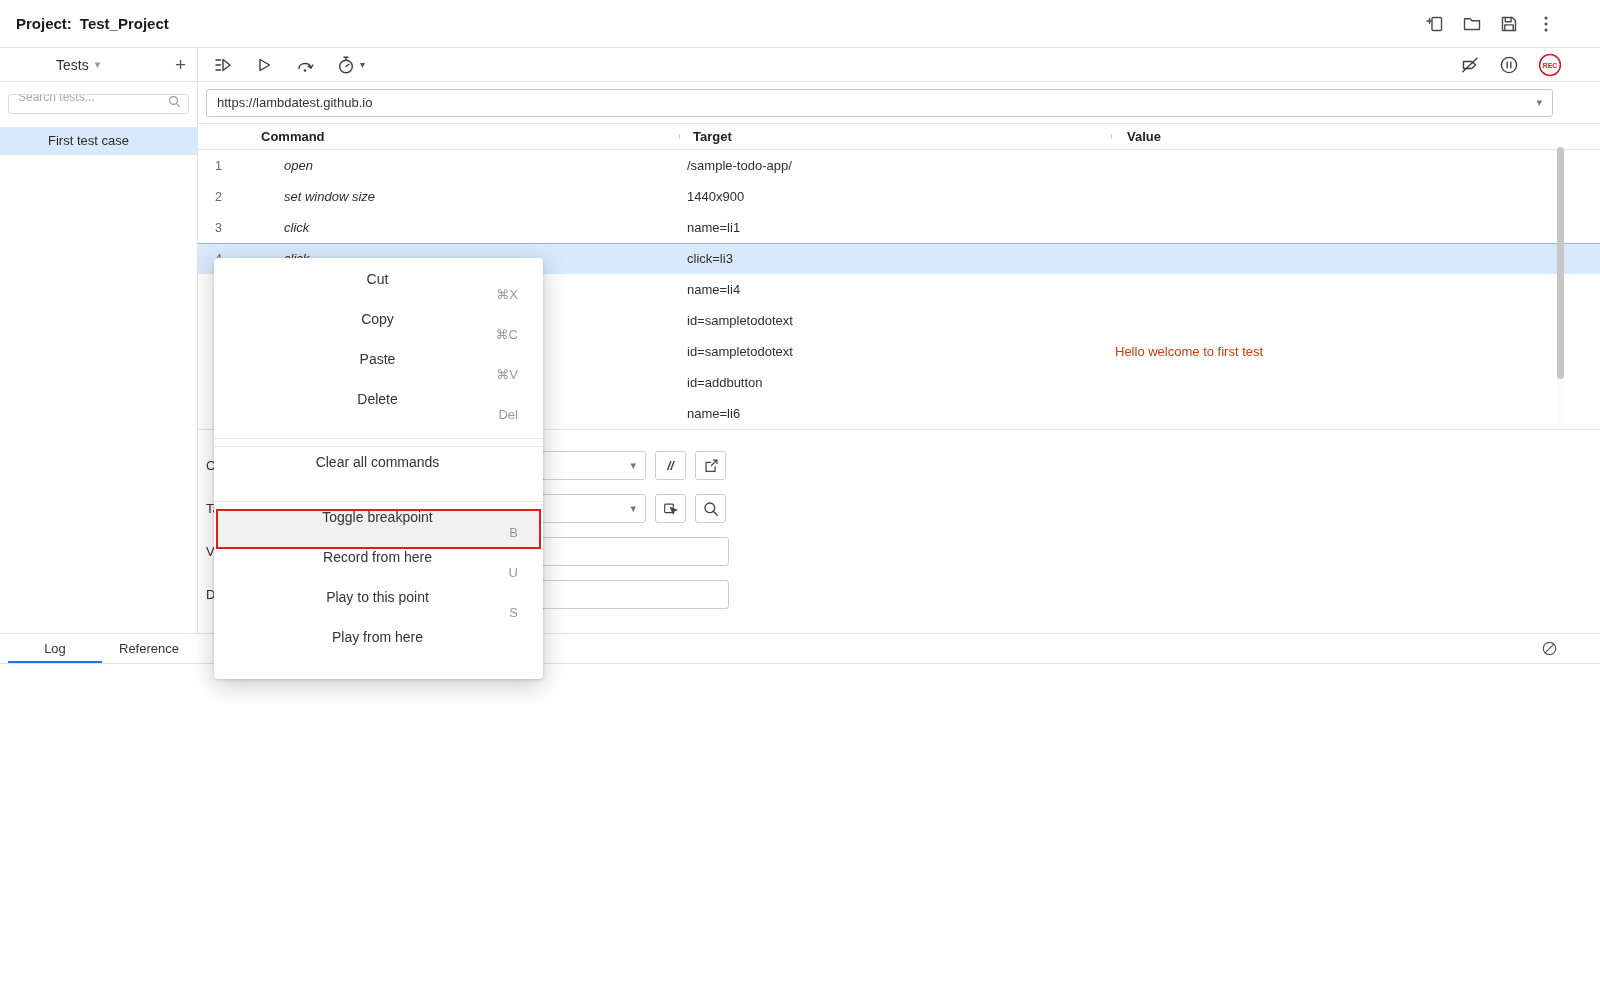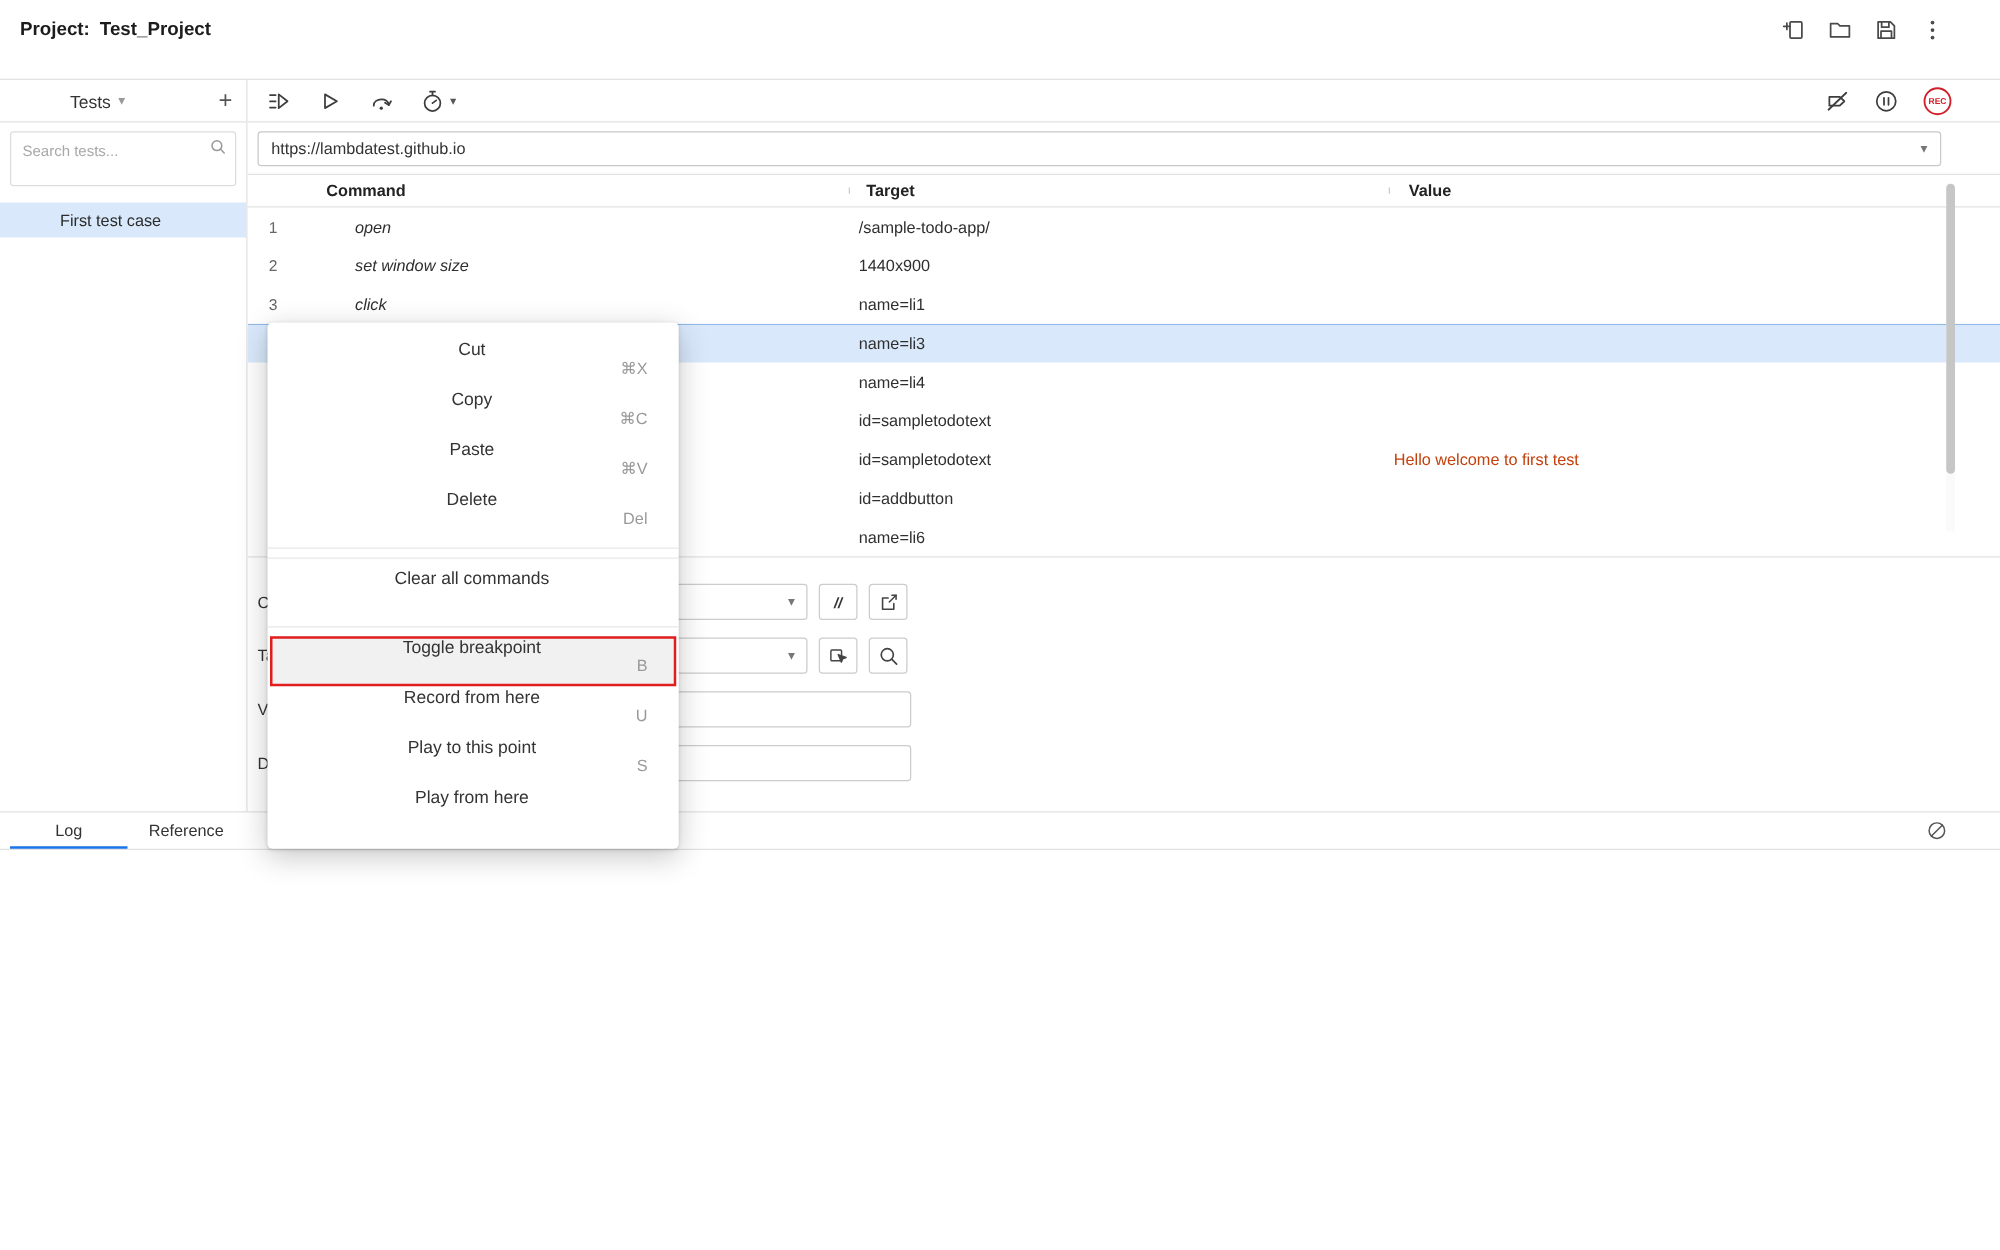--- a/index.html
+++ b/index.html
@@ -4,34 +4,34 @@
 <style>
   html,body { margin:0; padding:0; }
   body {
     width:1600px; height:1000px; position:relative; overflow:hidden;
     background:#fff; color:#333;
     font-family:"Liberation Sans", sans-serif; font-size:13px;
   }
   svg { display:block; }
 
   
-  .header { height:47px; border-bottom:1px solid #e2e2e2; display:flex; align-items:center; padding:0 44px 16px 16px; }
+  .header { height:47px; border-bottom:1px solid #e2e2e2; display:flex; align-items:center; padding:0 44px 0 16px; }
   .title { font-size:15px; font-weight:700; color:#1c1c1c; display:flex; gap:8px; }
   .hicons { margin-left:auto; display:flex; align-items:center; gap:17px; color:#4a4a4a; }
   .hicon { width:20px; height:20px; cursor:pointer; }
 
   
   .bodyrow { display:flex; height:585px; }
   .sidebar { width:197px; flex:none; border-right:1px solid #e2e2e2; display:flex; flex-direction:column; }
   .side-head { height:33px; border-bottom:1px solid #e2e2e2; display:flex; align-items:center; padding:0 11px 0 13px; flex:none; }
   .tests-dd { font-size:14px; color:#333; display:flex; align-items:center; gap:6px; cursor:pointer;margin-left:43px; }
   .tests-dd::after { content:"▾"; color:#999; font-size:11px; }
   .add-test { margin-left:auto; font-size:19px; color:#555; cursor:pointer; line-height:1; }
   .search-wrap { margin:7px 8px 0; position:relative; }
-  .search { width:100%; box-sizing:border-box; height:44px; border:1px solid #ddd; border-radius:3px; padding:0 26px 13px 9px; font-size:12px; color:#333; font-family:inherit; outline:none; }
+  .search { width:100%; box-sizing:border-box; height:20px; border:1px solid #ddd; border-radius:3px; padding:0 26px 13px 9px; font-size:12px; color:#333; font-family:inherit; outline:none; }
   .search::placeholder { color:#a8a8a8; }
   .search-ic { position:absolute; right:7px; top:5px; width:15px; height:15px; color:#999; }
   .case { height:28px; margin-top:13px; background:#d9e9fb; display:flex; align-items:center; padding-left:48px; font-size:13px; color:#2b2b2b; cursor:pointer; }
 
   .main { flex:1; min-width:0; display:flex; flex-direction:column; }
 
   
   .toolbar { height:33px; flex:none; border-bottom:1px solid #e2e2e2; display:flex; align-items:center; padding:0 38px 0 15px; color:#3d3d3d; }
   .tb-left { display:flex; align-items:center; gap:21px; }
   .tb-right { margin-left:auto; display:flex; align-items:center; gap:19px; }
@@ -226,21 +226,21 @@
       </div>
       <div class="trow">
         <span class="tnum">3</span>
         <span class="tcmd">click</span>
         <span class="ttar">name=li1</span>
         <span class="tval"></span>
       </div>
       <div class="trow selected">
         <span class="tnum">4</span>
         <span class="tcmd">click</span>
-        <span class="ttar">name=li3</span>
+        <span class="ttar">click=li3</span>
         <span class="tval"></span>
       </div>
       <div class="trow">
         <span class="tnum">5</span>
         <span class="tcmd"></span>
         <span class="ttar">name=li4</span>
         <span class="tval"></span>
       </div>
       <div class="trow">
         <span class="tnum">6</span>

